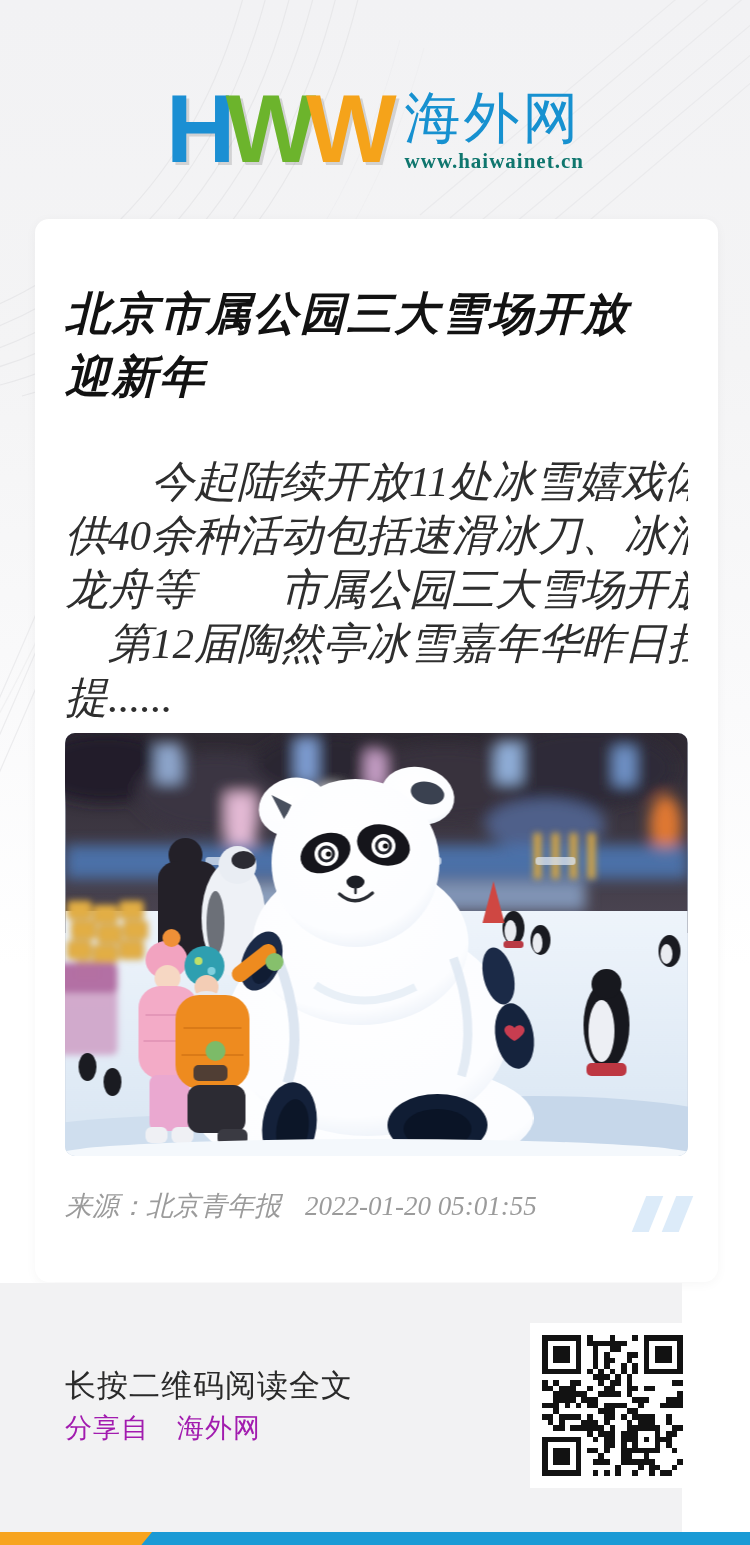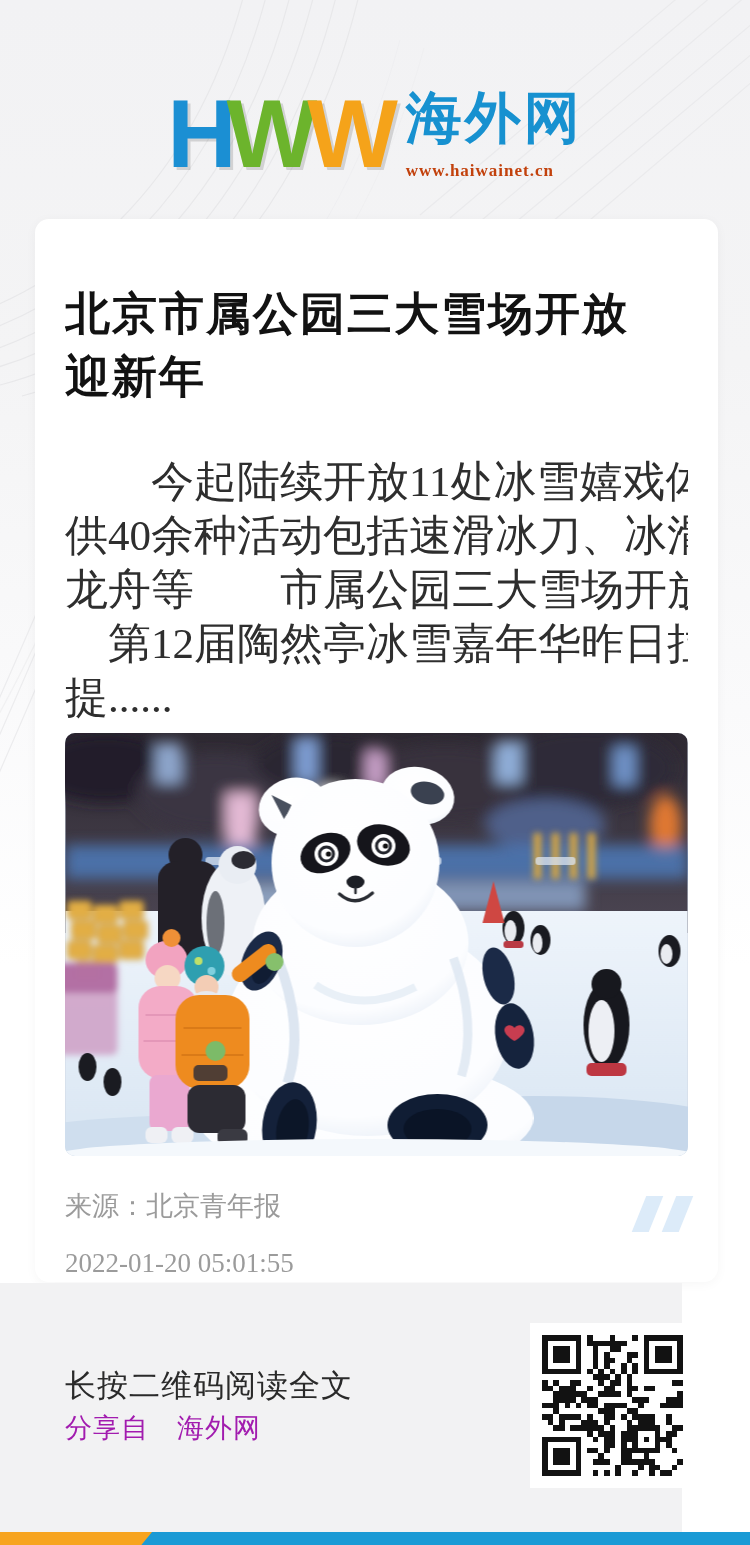--- a/index.html
+++ b/index.html
@@ -12,33 +12,33 @@
 
   
   .logo-row{position:absolute;left:0;top:84px;width:750px;display:flex;justify-content:center;align-items:center;}
   .logo-letters{font-family:"Liberation Sans","DejaVu Sans",sans-serif;font-weight:bold;
     font-size:96px;line-height:88px;letter-spacing:-10px;padding-right:18px;}
   .logo-letters span{text-shadow:3px 3px 0 rgba(60,60,60,.18);}
   .l-blue{color:#1b8fd3;}
   .l-green{color:#6cb42c;}
   .l-orange{color:#f5a31a;}
   .logo-text-col{display:flex;flex-direction:column;align-items:flex-start;padding-top:6px;}
-  .logo-cn{font-size:56px;line-height:56px;font-weight:bold;color:#1791d0;letter-spacing:3px;}
-  .logo-url{font-size:17px;line-height:24px;font-weight:bold;color:#c2410c;letter-spacing:1px;margin-top:13px;}
+  .logo-cn{font-size:56px;line-height:56px;font-weight:normal;color:#1791d0;letter-spacing:3px;}
+  .logo-url{font-size:21px;line-height:24px;font-weight:bold;color:#0f766e;letter-spacing:1px;margin-top:3px;}
 
   
   .card{position:absolute;left:35px;top:219px;width:683px;height:1063px;background:#ffffff;
     border-radius:14px;box-shadow:0 2px 12px rgba(0,0,0,.04);}
-  .card-inner{padding:0 30px;position:relative;height:100%;box-sizing:border-box;overflow:hidden;}
+  .card-inner{padding:0 30px;position:relative;height:100%;box-sizing:border-box;overflow:hidden;font-style:italic;}
   .title{margin:0;padding-top:64px;font-size:45px;line-height:63px;color:#121212;font-weight:bold;
     letter-spacing:2px;white-space:pre;overflow:hidden;}
   .excerpt{margin:0;margin-top:46px;font-size:43px;line-height:54px;color:#2e2e2e;
     white-space:pre;overflow:hidden;}
   .photo{margin-top:8px;width:623px;height:423px;border-radius:10px;overflow:hidden;background:#cfd8e4;}
-  .source-row{margin-top:32px;font-size:27px;color:#9b9b9b;display:flex;gap:24px;align-items:baseline;flex-direction:column;}
+  .source-row{margin-top:32px;font-size:27px;color:#9b9b9b;display:flex;gap:24px;align-items:baseline;}
   .slashes{position:absolute;right:32px;bottom:50px;display:flex;gap:13px;}
   .slashes i{display:block;width:17px;height:36px;background:#dcebf9;transform:skewX(-22deg);}
 
   
   .footer{position:absolute;left:0;top:1283px;width:682px;height:249px;background:#f2f2f3;}
   .cta{position:absolute;left:65px;top:82px;font-size:31px;color:#2a2a2a;letter-spacing:1px;}
   .share{position:absolute;left:65px;top:127px;font-size:27px;color:#a21caf;letter-spacing:1px;}
   .qr-box{position:absolute;left:530px;top:40px;width:165px;height:165px;background:#ffffff;
     display:flex;align-items:center;justify-content:center;}
 

